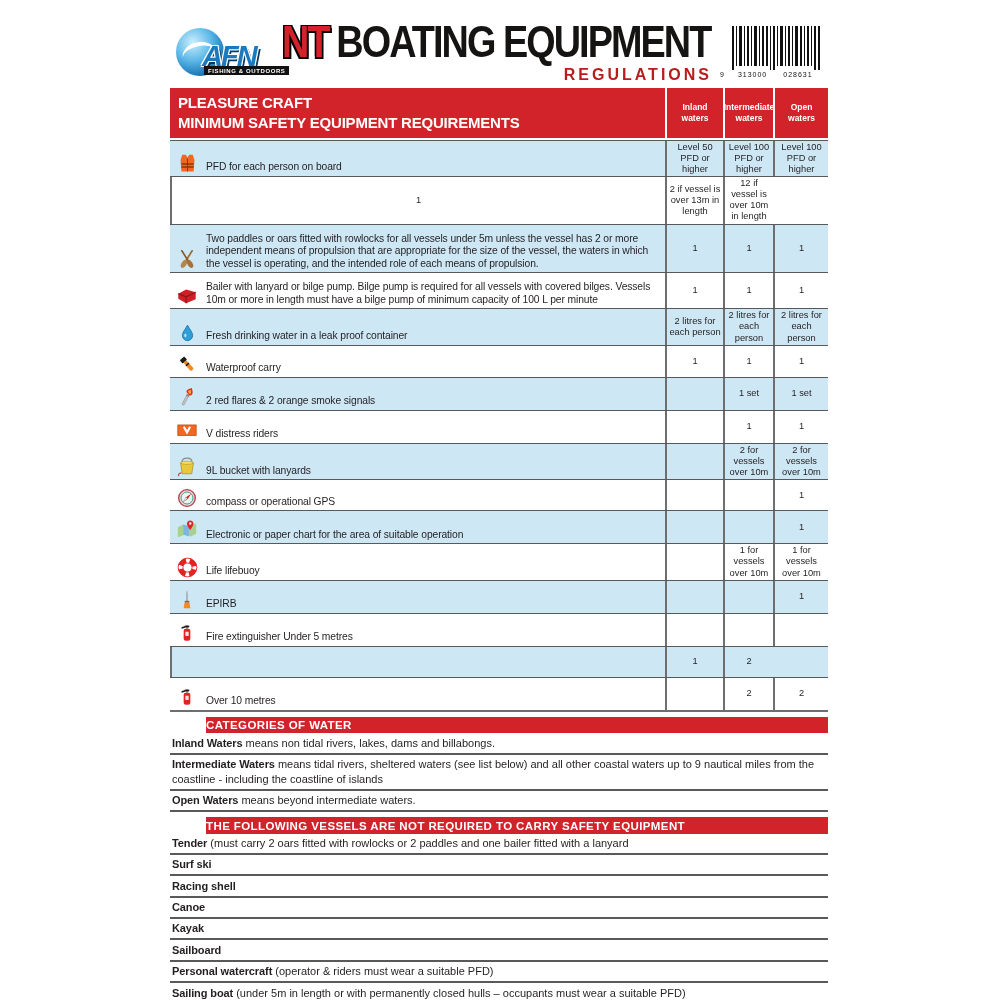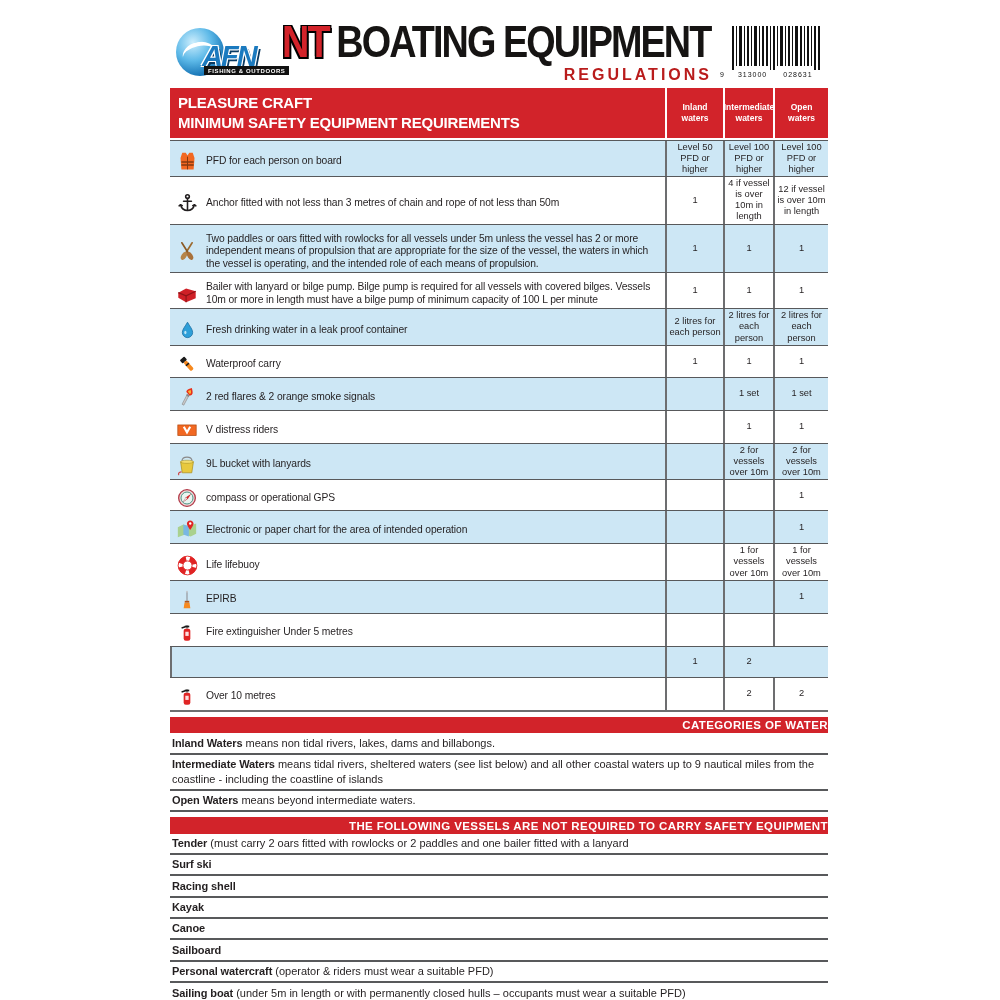--- a/index.html
+++ b/index.html
@@ -34,29 +34,29 @@
   .tbl{border-bottom:2px solid #6d6e70;}
   .grid{display:grid;grid-template-columns:1fr 58px 50px 55px;}
   .hgrid{background:#d2232a;border-bottom:2.5px solid #fff;}
   .hgrid .ttl{color:#fff;padding:5px 8px 4px;}
   .hgrid .ttl div{font-size:15px;font-weight:bold;line-height:1.35;letter-spacing:-.2px;}
   .colhead{color:#fff;font-weight:bold;font-size:8.5px;text-align:center;display:flex;align-items:center;
     justify-content:center;border-left:2.5px solid #fff;line-height:1.25;padding:2px 1px;}
   .row{border-top:1.8px solid #58595b;}
   .row:first-of-type{border-top:none;}
   .row.blue{background:#cde7f5;}
-  .item{display:flex;align-items:center;gap:7px;padding:8px 8px 2px 5px;}
+  .item{display:flex;align-items:flex-end;gap:7px;padding:8px 8px 2px 5px;}
   .item .ic{flex:0 0 24px;display:flex;align-items:center;justify-content:center;}
   .item .lbl{font-size:10.3px;line-height:1.22;letter-spacing:-.1px;}
   .val{border-left:2px solid #6d6e70;display:flex;align-items:center;justify-content:center;text-align:center;
     font-size:9.3px;line-height:1.2;padding:1px 2px;}
 
   
-  .band{background:#d2232a;color:#fff;font-weight:bold;font-size:11.5px;text-align:right;
-    padding:2.5px 0 2px;margin-top:5px;letter-spacing:.4px;}
+  .band{background:#d2232a;color:#fff;font-weight:bold;font-size:11.5px;text-align:left;
+    padding:2.5px 0 2px;margin-top:5px;letter-spacing:.4px;margin-left:36px;}
   .txt-row{border-bottom:2px solid #58595b;font-size:11px;line-height:1.35;padding:2.5px 2px 2px;}
   .txt-row b{letter-spacing:-.1px;}
 </style>
 </head>
 <body>
 
 <div class="content">
 
   <div class="hdr">
     <div class="logo">
@@ -129,34 +129,22 @@
             </svg>
           </span>
         <span class="lbl">PFD for each person on board</span>
         </div>
       <div class="val">Level 50 PFD or higher</div>
       <div class="val">Level 100 PFD or higher</div>
       <div class="val">Level 100 PFD or higher</div>
     </div>
 
     <div class="grid row" style="min-height:35px">
-      <div class="item">
-          <span class="ic">
-        <svg width="21" height="21" viewBox="0 0 24 24" fill="none" stroke="#231f20" stroke-width="1.8" stroke-linecap="round">
-              <circle cx="12" cy="4" r="2.1"></circle>
-              <path d="M12 6.2V19.5"></path>
-              <path d="M7.5 9.5h9"></path>
-              <path d="M4 13.5c1.3 4.8 4.3 6.5 8 6.5s6.7-1.7 8-6.5"></path>
-              <path d="M4 13.5l-1.6 1.2M4 13.5l2 .9M20 13.5l1.6 1.2M20 13.5l-2 .9"></path>
-            </svg>
-          </span>
-        <span class="lbl">Anchor fitted with not less than 3 metres of chain and rope of not less than 50m</span>
-        </div>
-      <div class="val">1</div>
-      <div class="val">4 if vessel is over 10m in length</div>
+      <div class="val">1</div>
+      <div class="val">2 if vessel is over 13m in length</div>
       <div class="val">12 if vessel is over 10m in length</div>
     </div>
 
     <div class="grid row blue" style="min-height:45px">
       <div class="item">
           <span class="ic">
         <svg width="22" height="22" viewBox="0 0 24 24">
               <g transform="rotate(32 12 12)">
                 <rect x="11.1" y="0.5" width="1.8" height="14" rx=".9" fill="#9c6b31"></rect>
                 <ellipse cx="12" cy="18.3" rx="2.7" ry="4.8" fill="#b5854a"></ellipse>
@@ -294,21 +282,21 @@
     <div class="grid row blue" style="min-height:28px">
       <div class="item">
           <span class="ic">
         <svg width="22" height="22" viewBox="0 0 24 24">
               <path d="M2 9l6-3 6 2 8-3v11l-6 3-6-2-8 3z" fill="#a9d18e"></path>
               <path d="M8 6l6 2v11l-6-2z" fill="#79b7e3"></path>
               <path d="M15.5 1.5c2 0 3.6 1.5 3.6 3.4 0 2.5-3.6 7-3.6 7s-3.6-4.5-3.6-7c0-1.9 1.6-3.4 3.6-3.4z" fill="#e02424"></path>
               <circle cx="15.5" cy="4.9" r="1.3" fill="#fff"></circle>
             </svg>
           </span>
-        <span class="lbl">Electronic or paper chart for the area of intended operation</span>
+        <span class="lbl">Electronic or paper chart for the area of suitable operation</span>
         </div>
       <div class="val"></div>
       <div class="val"></div>
       <div class="val">1</div>
     </div>
 
     <div class="grid row" style="min-height:32px">
       <div class="item">
           <span class="ic">
         <svg width="21" height="21" viewBox="0 0 24 24">
@@ -387,22 +375,22 @@
 
   <div class="band">CATEGORIES OF WATER</div>
   <div class="txt-row"><b>Inland Waters</b><span> means non tidal rivers, lakes, dams and billabongs.</span></div>
   <div class="txt-row"><b>Intermediate Waters</b><span> means tidal rivers, sheltered waters (see list below) and all other coastal waters up to 9 nautical miles from the coastline - including the coastline of islands</span></div>
   <div class="txt-row"><b>Open Waters</b><span> means beyond intermediate waters.</span></div>
 
   <div class="band">THE FOLLOWING VESSELS ARE NOT REQUIRED TO CARRY SAFETY EQUIPMENT</div>
   <div class="txt-row"><b>Tender</b><span> (must carry 2 oars fitted with rowlocks or 2 paddles and one bailer fitted with a lanyard</span></div>
   <div class="txt-row"><b>Surf ski</b><span></span></div>
   <div class="txt-row"><b>Racing shell</b><span></span></div>
+  <div class="txt-row"><b>Canoe</b><span></span></div>
   <div class="txt-row"><b>Kayak</b><span></span></div>
-  <div class="txt-row"><b>Canoe</b><span></span></div>
   <div class="txt-row"><b>Sailboard</b><span></span></div>
   <div class="txt-row"><b>Personal watercraft</b><span> (operator &amp; riders must wear a suitable PFD)</span></div>
   <div class="txt-row"><b>Sailing boat</b><span> (under 5m in length or with permanently closed hulls – occupants must wear a suitable PFD)</span></div>
 
   <div class="band">LIFE JACKET REQUIREMENTS</div>
   <div class="txt-row">
     <div><b>In addition for pleasure craft only</b><span> (not including tenders):</span></div>
 
   </div>
 

